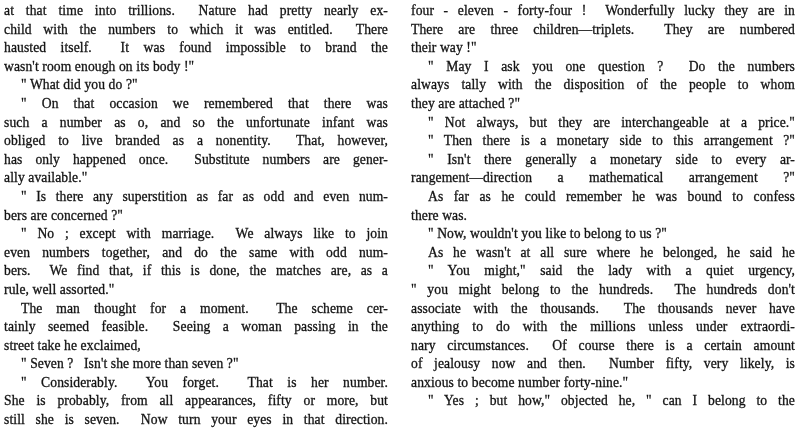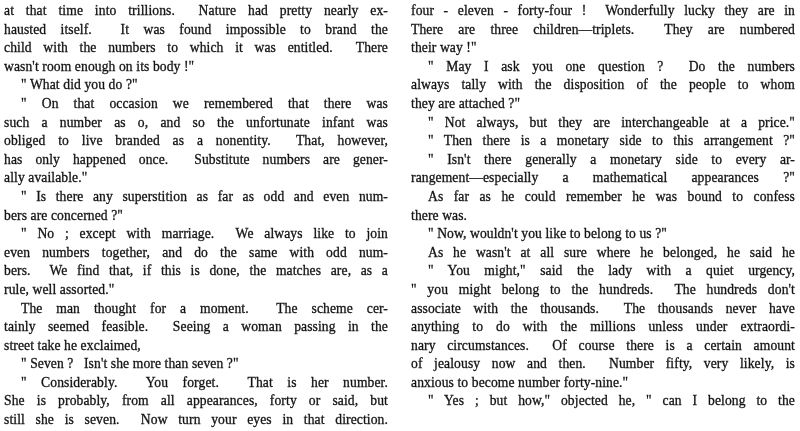--- a/index.html
+++ b/index.html
@@ -46,22 +46,22 @@
     text-indent: 17px;
   }
 </style>
 </head>
 <body>
 
 <div class="book-page">
   <div class="column">
       <div class="para">
         <div class="line">at that time into trillions.&nbsp; Nature had pretty nearly ex-</div>
+        <div class="line">child with the numbers to which it was entitled.&nbsp; There</div>
         <div class="line">hausted itself.&nbsp; It was found impossible to brand the</div>
-        <div class="line">child with the numbers to which it was entitled.&nbsp; There</div>
         <div class="line last">wasn't room enough on its body !"</div>
       </div>
       <div class="para">
         <div class="line indent last">" What did you do ?"</div>
       </div>
       <div class="para">
         <div class="line indent">" On that occasion we remembered that there was</div>
         <div class="line">such a number as o, and so the unfortunate infant was</div>
         <div class="line">obliged to live branded as a nonentity.&nbsp; That, however,</div>
         <div class="line">has only happened once.&nbsp; Substitute numbers are gener-</div>
@@ -80,21 +80,21 @@
       <div class="para">
         <div class="line indent">The man thought for a moment.&nbsp; The scheme cer-</div>
         <div class="line">tainly seemed feasible.&nbsp; Seeing a woman passing in the</div>
         <div class="line last">street take he exclaimed,</div>
       </div>
       <div class="para">
         <div class="line indent last">" Seven ?&nbsp;&nbsp; Isn't she more than seven ?"</div>
       </div>
       <div class="para">
         <div class="line indent">" Considerably.&nbsp; You forget.&nbsp; That is her number.</div>
-        <div class="line">She is probably, from all appearances, forty or said, but</div>
+        <div class="line">She is probably, from all appearances, fifty or more, but</div>
         <div class="line">still she is seven.&nbsp; Now turn your eyes in that direction.</div>
       </div>
     </div>
   <div class="column">
       <div class="para">
         <div class="line">four - eleven - forty-four !&nbsp; Wonderfully lucky they are in</div>
         <div class="line">There are three children—triplets.&nbsp; They are numbered</div>
         <div class="line last">their way !"</div>
       </div>
       <div class="para">
@@ -103,21 +103,21 @@
         <div class="line last">they are attached ?"</div>
       </div>
       <div class="para">
         <div class="line indent">" Not always, but they are interchangeable at a price."</div>
       </div>
       <div class="para">
         <div class="line indent">" Then there is a monetary side to this arrangement ?"</div>
       </div>
       <div class="para">
         <div class="line indent">" Isn't there generally a monetary side to every ar-</div>
-        <div class="line">rangement—especially a mathematical appearances ?"</div>
+        <div class="line">rangement—direction a mathematical arrangement ?"</div>
       </div>
       <div class="para">
         <div class="line indent">As far as he could remember he was bound to confess</div>
         <div class="line last">there was.</div>
       </div>
       <div class="para">
         <div class="line indent last">" Now, wouldn't you like to belong to us ?"</div>
       </div>
       <div class="para">
         <div class="line indent">As he wasn't at all sure where he belonged, he said he</div>

